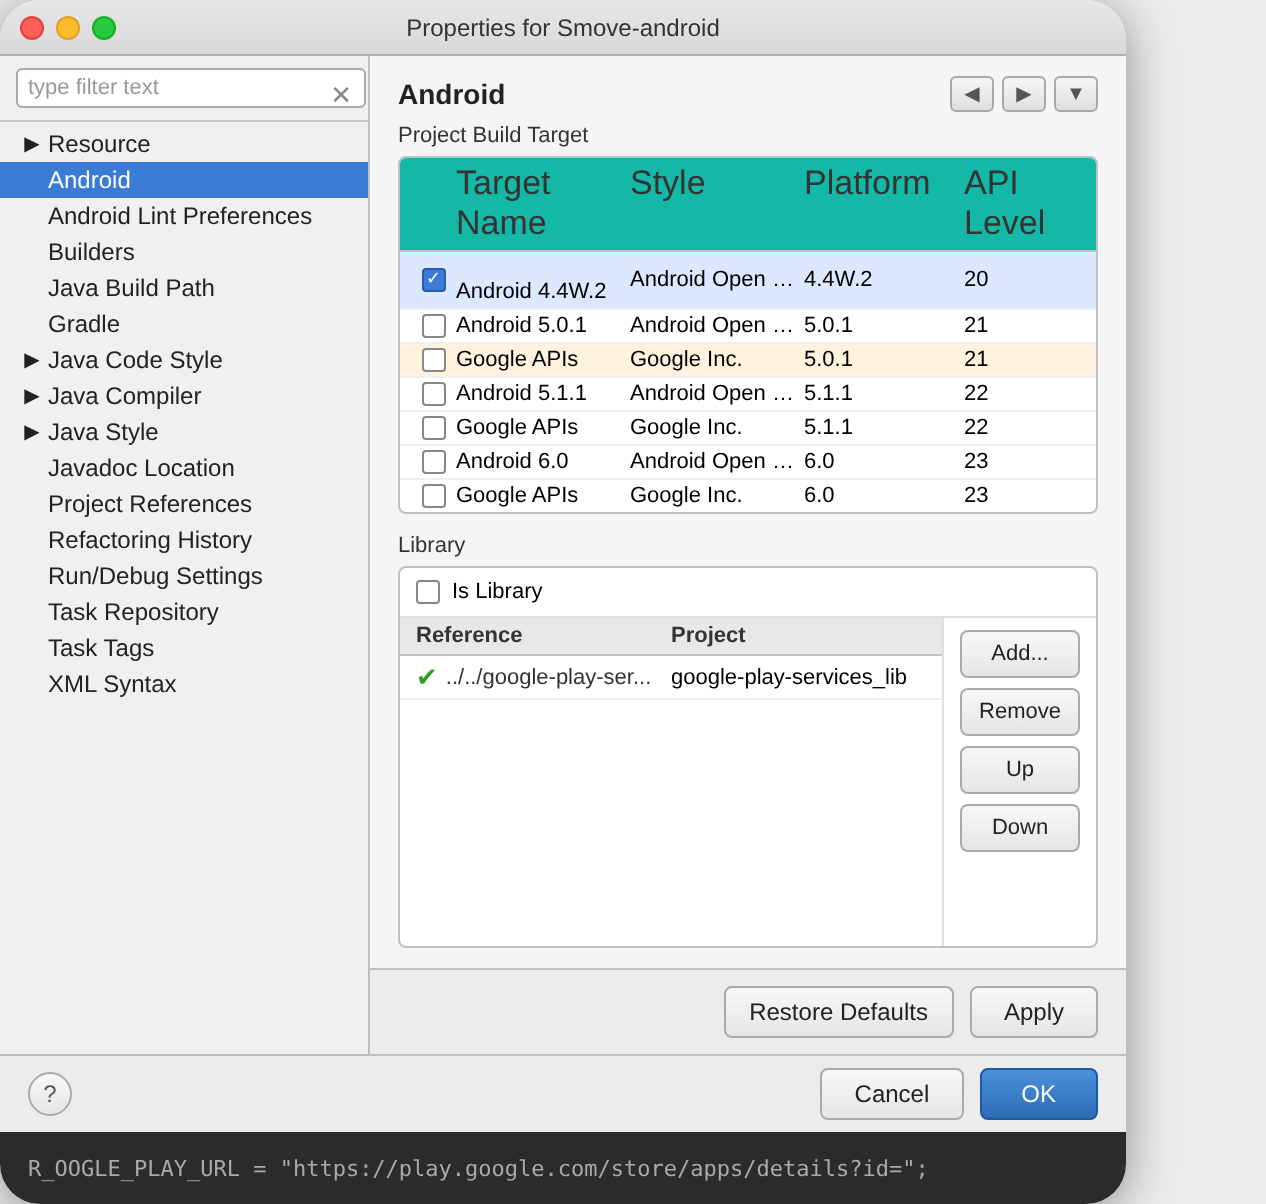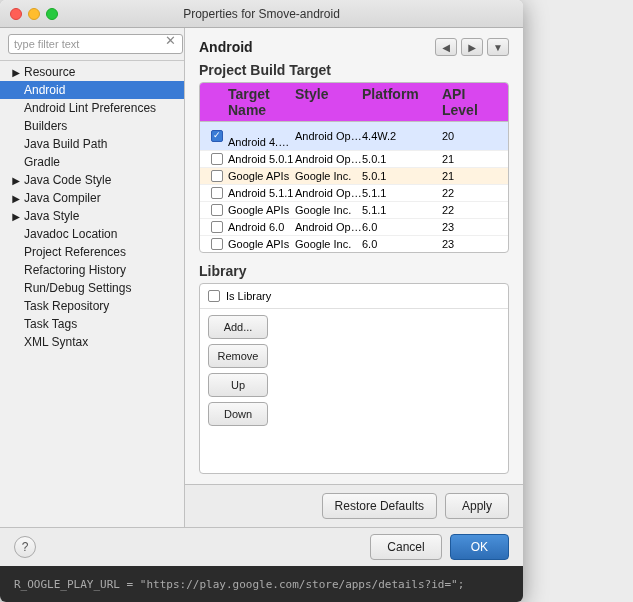--- a/index.html
+++ b/index.html
@@ -6,24 +6,24 @@
     body {
       font-family: -apple-system, BlinkMacSystemFont, "Helvetica Neue", Arial, sans-serif;
       font-size: 12px;
       background: #ececec;
       width: 633px;
       height: 602px;
       overflow: hidden;
     }
 
     .window {
-      width: 523px;
+      width: 563px;
       height: 602px;
       background: #f5f5f5;
-      border-radius: 6px;
+      border-radius: 20px;
       box-shadow: 0 4px 24px rgba(0,0,0,0.4);
       display: flex;
       flex-direction: column;
       overflow: hidden;
     }
 
     
     .titlebar {
       height: 28px;
       background: linear-gradient(to bottom, #e8e8e8, #d8d8d8);
@@ -72,21 +72,21 @@
       display: flex;
       flex-direction: column;
       flex-shrink: 0;
       overflow: hidden;
     }
 
     .filter-box {
       padding: 6px 8px;
       border-bottom: 1px solid #c8c8c8;
       display: flex;
-      align-items: flex-start;
+      align-items: flex-end;
       background: #f0f0f0;
     }
     .filter-input {
       flex: 1;
       height: 20px;
       border: 1px solid #aaa;
       border-radius: 3px;
       padding: 0 18px 0 5px;
       font-size: 11px;
       background: white;
@@ -188,25 +188,25 @@
     .section-box {
       border: 1px solid #c0c0c0;
       background: white;
       border-radius: 4px;
       overflow: hidden;
     }
 
     .table-header {
       display: grid;
       grid-template-columns: 22px 1fr 1fr 80px 60px;
-      background: #d946ef;
+      background: #14b8a6;
       border-bottom: 1px solid #c0c0c0;
       padding: 3px 6px;
-      font-size: 14px;
-      font-weight: 700;
+      font-size: 17px;
+      font-weight: 400;
       color: #333;
     }
     .table-row {
       display: grid;
       grid-template-columns: 22px 1fr 1fr 80px 60px;
       padding: 2px 6px;
       font-size: 11px;
       align-items: center;
       border-bottom: 1px solid #efefef;
     }
@@ -420,22 +420,22 @@
       border: 1px solid #1e5a9c;
       border-radius: 4px;
       font-size: 12px;
       cursor: pointer;
       color: white;
       font-weight: 500;
     }
 
     .section-label-wrap {
       padding: 0 0 4px 0;
-      font-size: 14px;
-      font-weight: 700;
+      font-size: 11px;
+      font-weight: 400;
       color: #333;
     }
   </style>
 </head>
 <body>
 
 <div class="window">
 
   <div class="titlebar">
     <div class="traffic-lights">
@@ -614,20 +614,35 @@
         </div>
 
         <div class="library-section">
           <div class="section-label-wrap">Library</div>
           <div class="section-box" style="flex:1;display:flex;flex-direction:column;">
             <div class="is-library-row">
               <div class="checkbox"></div>
               <span>Is Library</span>
             </div>
             <div class="lib-table-container">
+              <div class="lib-table">
+                <div class="lib-header">
+                  <span>Reference</span>
+                  <span>Project</span>
+                </div>
+                <div id="lib-rows">
+                    <div class="lib-row">
+                      <div class="ref-cell">
+                        <span class="check-green">✔</span>
+                        <span>../../google-play-ser...</span>
+                      </div>
+                      <span>google-play-services_lib</span>
+                    </div>
+                  </div>
+              </div>
               <div class="lib-buttons">
                 <button class="lib-btn">Add...</button>
                 <button class="lib-btn">Remove</button>
                 <button class="lib-btn">Up</button>
                 <button class="lib-btn">Down</button>
               </div>
             </div>
           </div>
         </div>
 

